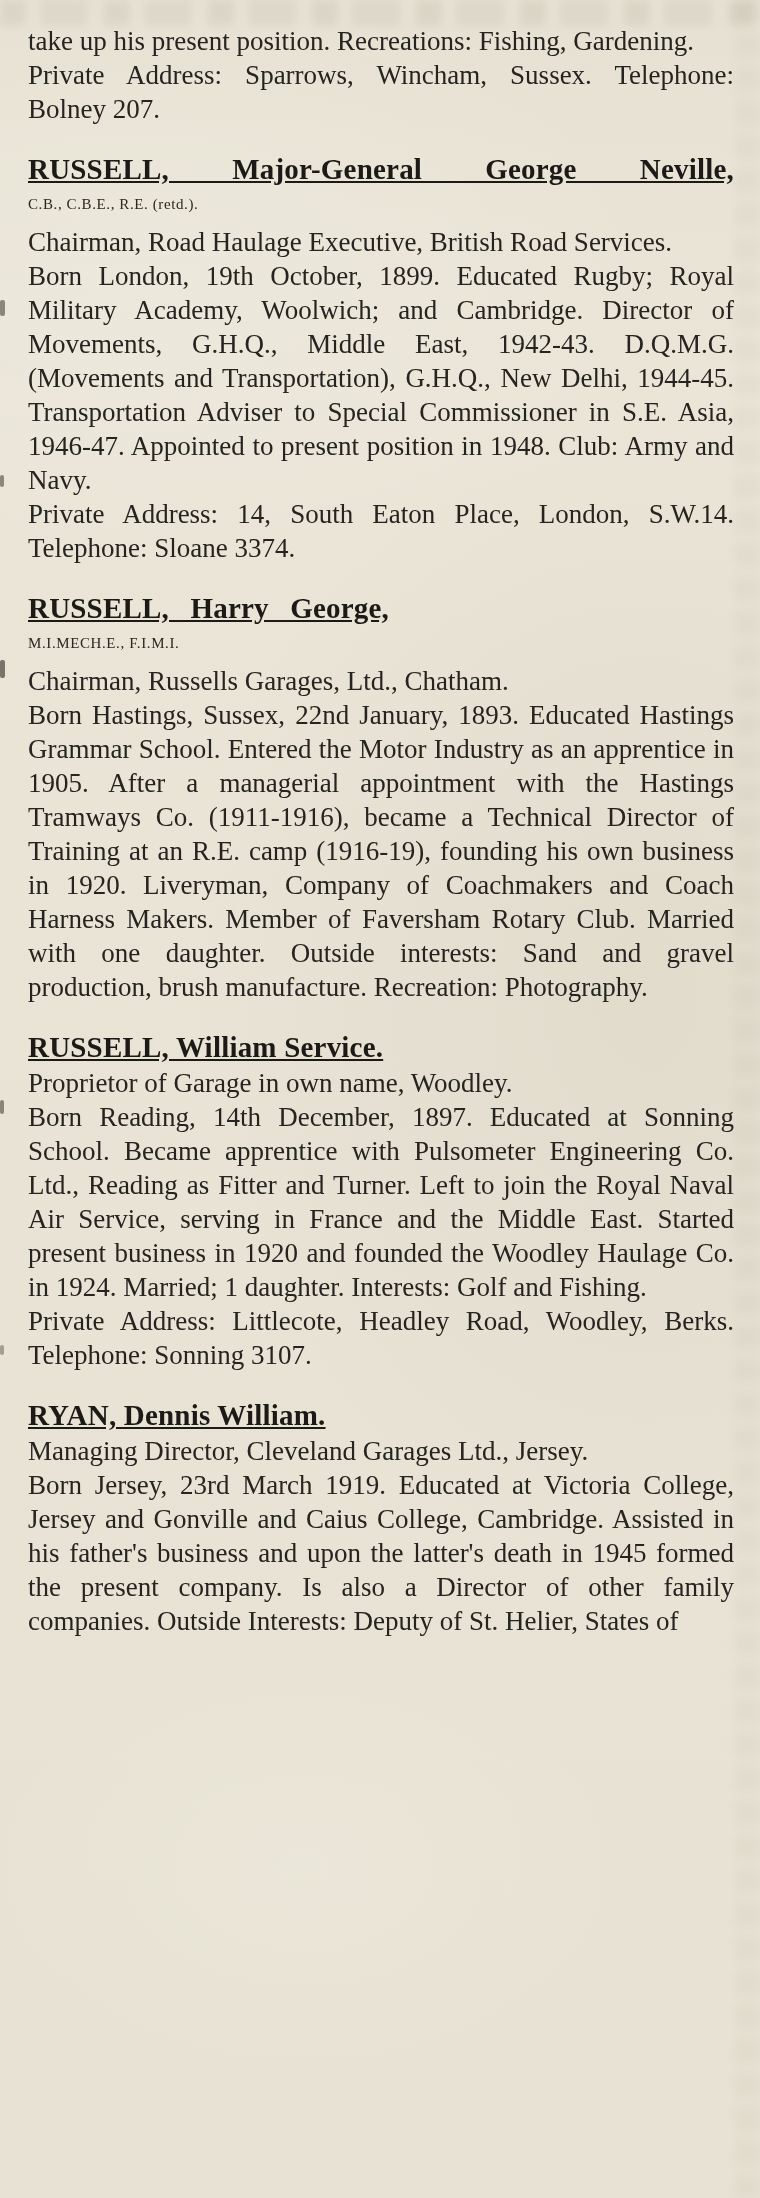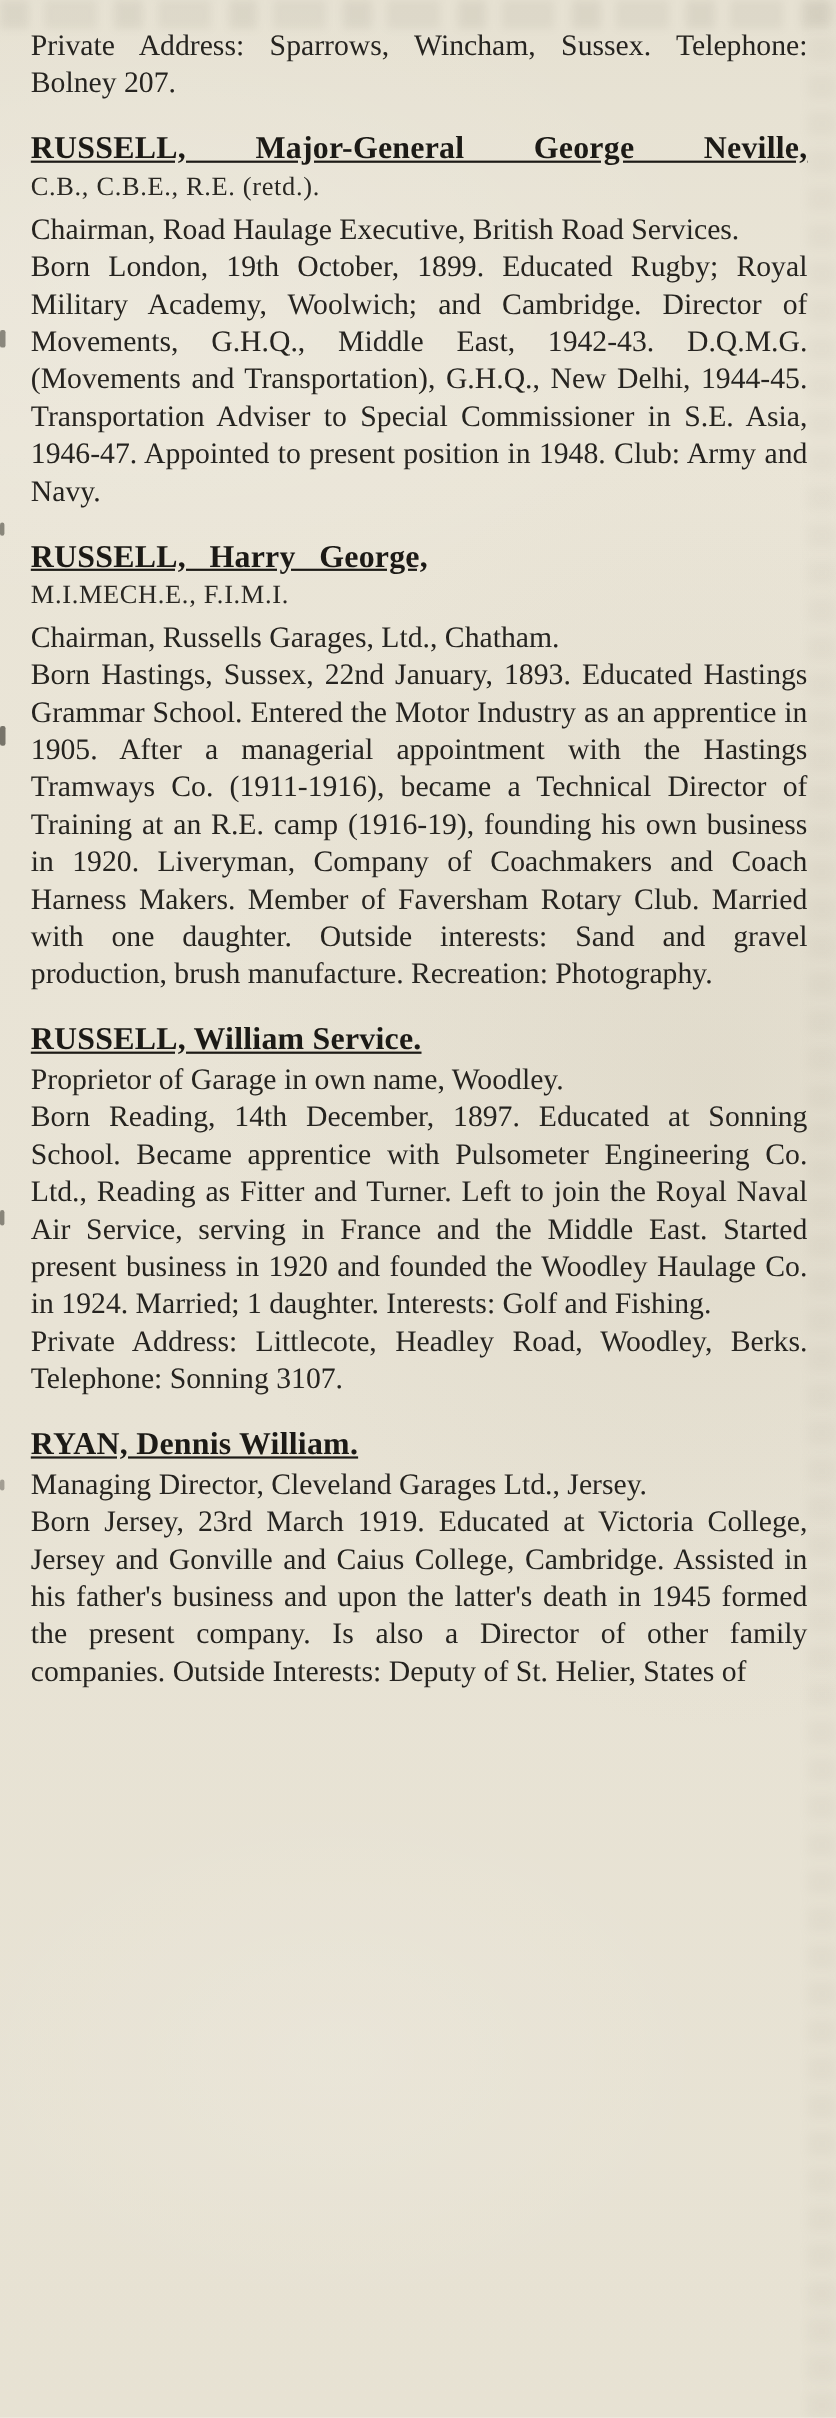--- a/index.html
+++ b/index.html
@@ -41,21 +41,21 @@
   }
   .entry-name.justify-last {
     text-align: justify;
     text-align-last: justify;
   }
   .entry-name.wide-words {
     word-spacing: 14px;
   }
 
   .entry-honors {
-    font-size: 24px;
+    font-size: 15px;
     line-height: 28px;
     letter-spacing: 0.6px;
     color: #2a2823;
     margin: 2px 0 7px 0;
   }
 
   .para {
     font-size: 27px;
     line-height: 34px;
     margin: 0;
@@ -106,33 +106,40 @@
 <div class="bleed-right"></div>
 <div class="speck s1"></div>
 <div class="speck s2"></div>
 <div class="speck s3"></div>
 <div class="speck s4"></div>
 <div class="speck s5"></div>
 
 <div class="page-inner">
 
   <section class="entry">
+    <p class="para">take up his present position. Recreations: Fishing, Gardening.</p>
     <p class="para">
       <span class="ital">Private Address:</span>
       <span>Sparrows, Wincham, Sussex.</span>
       <span class="ital">Telephone:</span>
       <span>Bolney 207.</span>
     </p>
   </section>
 
   <section class="entry">
     <h2 class="entry-name justify-last">RUSSELL, Major-General George Neville,</h2>
     <div class="entry-honors">C.B., C.B.E., R.E. (retd.).</div>
     <p class="para">Chairman, Road Haulage Executive, British Road Services.</p>
     <p class="para">Born London, 19th October, 1899. Educated Rugby; Royal Military Academy, Woolwich; and Cambridge. Director of Movements, G.H.Q., Middle East, 1942-43. D.Q.M.G. (Movements and Transportation), G.H.Q., New Delhi, 1944-45. Transportation Adviser to Special Commissioner in S.E. Asia, 1946-47. Appointed to present position in 1948. Club: Army and Navy.</p>
+    <p class="para">
+      <span class="ital">Private Address:</span>
+      <span>14, South Eaton Place, London, S.W.14.</span>
+      <span class="ital">Telephone:</span>
+      <span>Sloane 3374.</span>
+    </p>
   </section>
 
   <section class="entry">
     <h2 class="entry-name wide-words">RUSSELL, Harry George,</h2>
     <div class="entry-honors">M.I.MECH.E., F.I.M.I.</div>
     <p class="para">Chairman, Russells Garages, Ltd., Chatham.</p>
     <p class="para">Born Hastings, Sussex, 22nd January, 1893. Educated Hastings Grammar School. Entered the Motor Industry as an apprentice in 1905. After a managerial appointment with the Hastings Tramways Co. (1911-1916), became a Technical Director of Training at an R.E. camp (1916-19), founding his own business in 1920. Liveryman, Company of Coachmakers and Coach Harness Makers. Member of Faversham Rotary Club. Married with one daughter. Outside interests: Sand and gravel production, brush manufacture. Recreation: Photography.</p>
   </section>
 
   <section class="entry">

